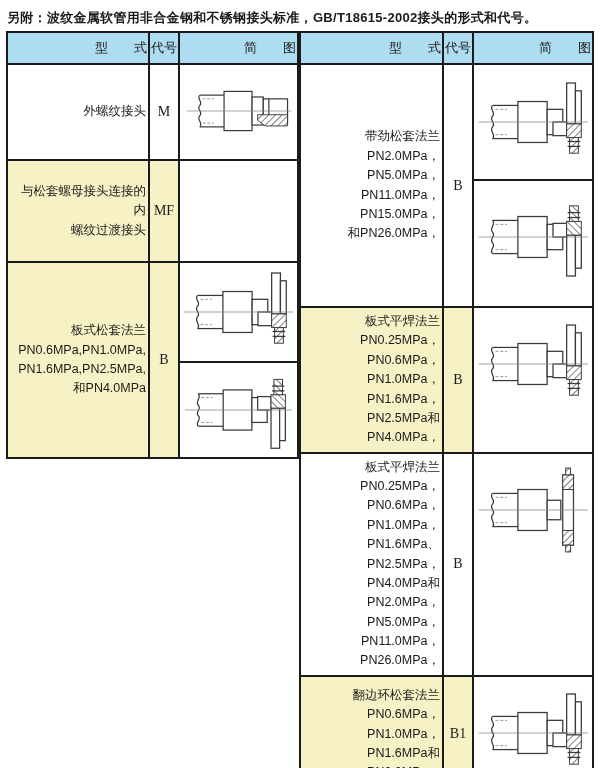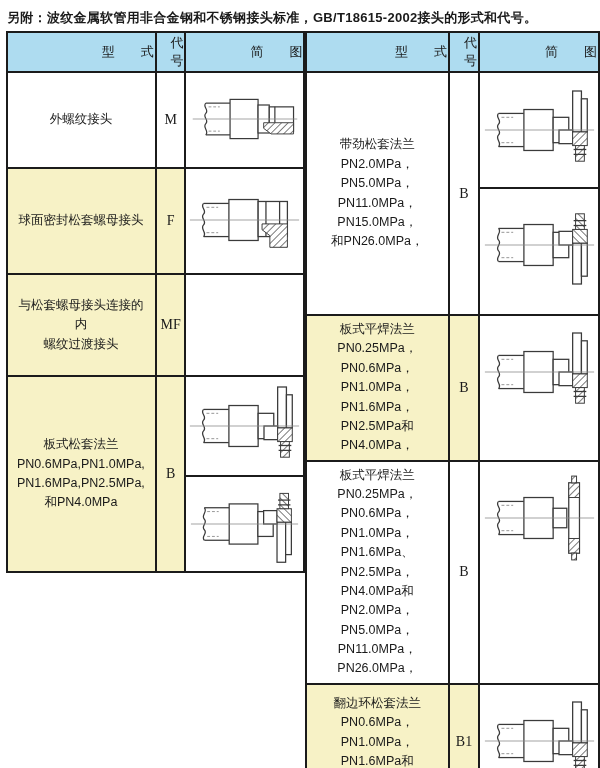--- a/index.html
+++ b/index.html
@@ -13,22 +13,22 @@
     border-radius:7px;
   }
   .tables{display:flex;align-items:flex-start;margin-left:6px;}
   table{border-collapse:collapse;table-layout:fixed;background:#fff;}
   th,td{border:2px solid var(--border,#1b1b1b);overflow:hidden;}
   th{
     background:var(--header-bg,#aedcf0);height:28px;font-size:13px;font-weight:normal;
     text-align:right;
   }
   .type-cell{
-    font-size:12.5px;padding:4px 10px 4px 9px;line-height:1.55;
-    white-space:pre-line;vertical-align:middle;text-align:center;
+    font-size:12.5px;padding:4px 2px 4px 9px;line-height:1.55;
+    white-space:pre-line;vertical-align:middle;text-align:right;
   }
   .code-cell{
     text-align:center;vertical-align:middle;
     font-family:"Liberation Serif","DejaVu Serif",serif;font-size:14px;
   }
   .hl{background:var(--highlight,#f7f2c6);}
   .diagram-cell{padding:0;vertical-align:top;background:#fff;}
   .diag{display:flex;align-items:center;justify-content:center;overflow:hidden;}
   .split{height:0;border-top:2px solid var(--border,#1b1b1b);}
   .defs-holder{position:absolute;width:0;height:0;}
@@ -72,41 +72,20 @@
                 <path d="M18,29 c-4,4 4,7 0,11 c-4,4 4,7 0,11 c-4,4 4,8 0,12" stroke="#3a3a3a" stroke-width="1.3" fill="none" stroke-linejoin="round"></path>
                 <line x1="18" y1="29" x2="44" y2="29" stroke="#3a3a3a" stroke-width="1.3" fill="none" stroke-linejoin="round"></line>
                 <line x1="18" y1="63" x2="44" y2="63" stroke="#3a3a3a" stroke-width="1.3" fill="none" stroke-linejoin="round"></line>
                 <line x1="21" y1="33" x2="33" y2="33" stroke="#777" stroke-width="0.8" stroke-dasharray="3,2"></line>
                 <line x1="21" y1="59" x2="33" y2="59" stroke="#777" stroke-width="0.8" stroke-dasharray="3,2"></line>
                 <rect x="44" y="25" width="30" height="42" stroke="#3a3a3a" stroke-width="1.3" fill="#ffffff"></rect>
                 <rect x="74" y="31" width="12" height="30" stroke="#3a3a3a" stroke-width="1.3" fill="#ffffff"></rect>
                 <rect x="86" y="33" width="26" height="26" stroke="#3a3a3a" stroke-width="1.3" fill="#ffffff"></rect>
                 <line x1="92" y1="33" x2="92" y2="50" stroke="#3a3a3a" stroke-width="1.3" fill="none" stroke-linejoin="round"></line>
                 <path d="M80,50 H112 V62 H88 L80,56 Z" stroke="#3a3a3a" stroke-width="1" fill="url(#hatch)"></path>
-                <line x1="4" y1="46" x2="116" y2="46" stroke="#888" stroke-width="0.8"></line>
-              </svg>
-            </div>
-          </td>
-        </tr>
-        <tr style="height: 106px;">
-          <td class="type-cell hl">球面密封松套螺母接头</td>
-          <td class="code-cell hl">F</td>
-          <td class="diagram-cell">
-            <div class="diag" style="height:102px">
-              <svg viewBox="0 0 120 92" width="117" height="90" preserveAspectRatio="xMidYMid meet">
-                <path d="M18,29 c-4,4 4,7 0,11 c-4,4 4,7 0,11 c-4,4 4,8 0,12" stroke="#3a3a3a" stroke-width="1.3" fill="none" stroke-linejoin="round"></path>
-                <line x1="18" y1="29" x2="44" y2="29" stroke="#3a3a3a" stroke-width="1.3" fill="none" stroke-linejoin="round"></line>
-                <line x1="18" y1="63" x2="44" y2="63" stroke="#3a3a3a" stroke-width="1.3" fill="none" stroke-linejoin="round"></line>
-                <line x1="21" y1="33" x2="33" y2="33" stroke="#777" stroke-width="0.8" stroke-dasharray="3,2"></line>
-                <line x1="21" y1="59" x2="33" y2="59" stroke="#777" stroke-width="0.8" stroke-dasharray="3,2"></line>
-                <rect x="44" y="25" width="30" height="42" stroke="#3a3a3a" stroke-width="1.3" fill="#ffffff"></rect>
-                <rect x="74" y="27" width="30" height="36" stroke="#3a3a3a" stroke-width="1.3" fill="#ffffff"></rect>
-                <line x1="82" y1="27" x2="82" y2="63" stroke="#3a3a3a" stroke-width="1.3" fill="none" stroke-linejoin="round"></line>
-                <line x1="96" y1="27" x2="96" y2="63" stroke="#3a3a3a" stroke-width="1.3" fill="none" stroke-linejoin="round"></line>
-                <path d="M78,50 H104 V74 H86 V62 L78,56 Z" stroke="#3a3a3a" stroke-width="1" fill="url(#hatch)"></path>
                 <line x1="4" y1="46" x2="116" y2="46" stroke="#888" stroke-width="0.8"></line>
               </svg>
             </div>
           </td>
         </tr>
         <tr style="height: 102px;">
           <td class="type-cell hl">与松套螺母接头连接的内
 螺纹过渡接头</td>
           <td class="code-cell hl">MF</td>
           <td class="diagram-cell">

